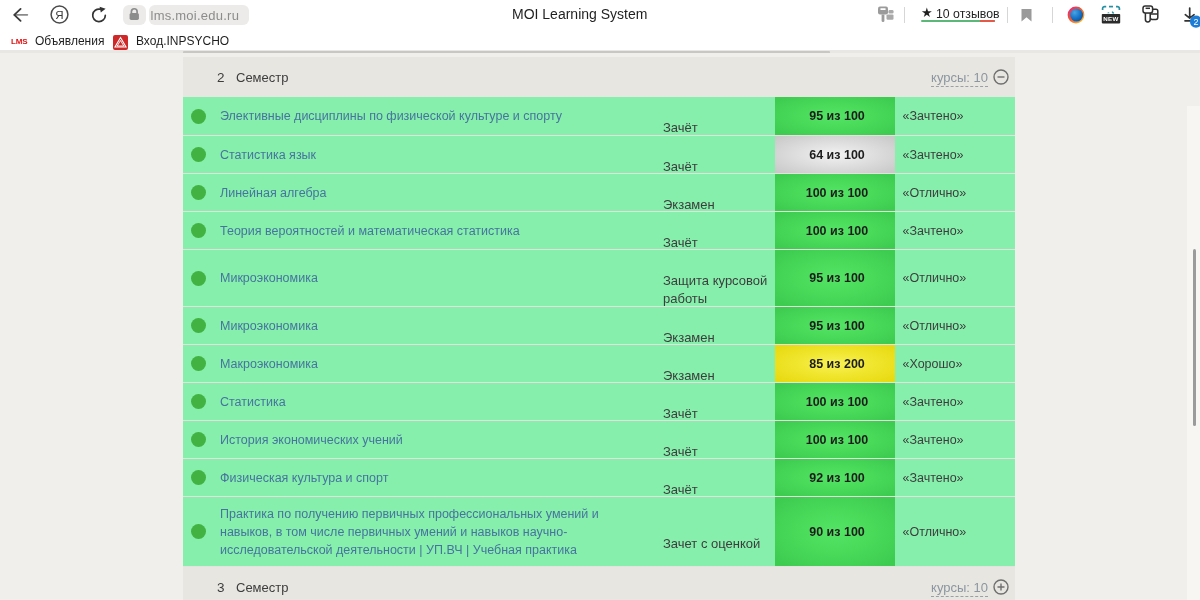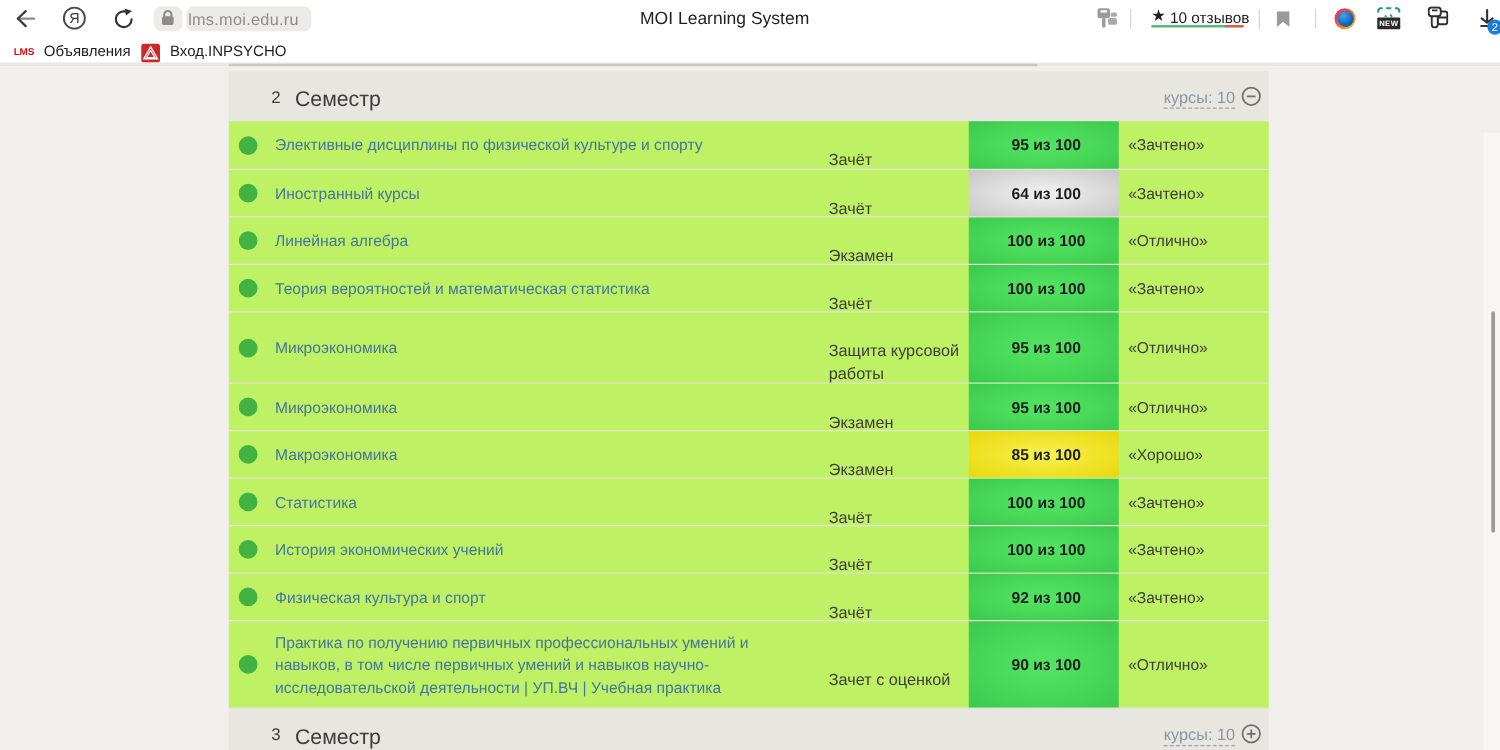--- a/index.html
+++ b/index.html
@@ -23,26 +23,26 @@
   
   #bm-lms { position:absolute; left:11px; top:37px; font-size:8px; font-weight:bold; color:#e01313; letter-spacing:-0.2px; }
   .bmtext { position:absolute; top:34px; font-size:12px; color:#1e1e1e; }
   #bm-fav { position:absolute; left:113px; top:35px; width:15px; height:15px; background:#ce2828; border-radius:2px; }
 
   
   #page { position:absolute; left:0; top:53px; width:1200px; height:547px; background:#f1efeb; }
   #table { position:absolute; left:183px; top:4px; width:832px; }
   .shead { position:relative; width:832px; height:40px; background:#e8e6e1; }
   .shead .num { position:absolute; left:34px; top:13px; font-size:13.5px; color:#3d3d3d; }
-  .shead .word { position:absolute; left:53px; top:13px; font-size:17px; color:#3d3d3d; }
+  .shead .word { position:absolute; left:53px; top:13px; font-size:13px; color:#3d3d3d; }
   .shead .kursy { position:absolute; right:27px; top:13px; font-size:13px; color:#8b96a0;
       border-bottom:1px dashed #9aa0a6; padding-bottom:1px; }
   .shead svg.circ { position:absolute; right:6px; top:12px; }
 
-  .row { position:relative; width:832px; background:#bef264; border-bottom:1px solid #e4e2de; }
+  .row { position:relative; width:832px; background:#86efac; border-bottom:1px solid #e4e2de; }
   .dot { position:absolute; left:8px; top:50%; margin-top:-7.5px; width:15px; height:15px;
       border-radius:50%; background:#42b342; }
   .ttl { position:absolute; left:37px; top:50%; transform:translateY(-50%); width:440px;
       font-size:12.5px; line-height:18px; color:#46749f; }
   .exm { position:absolute; left:480px; top:50%; transform:translateY(-50%); width:110px;
       font-size:13px; line-height:18px; color:#3d3d3d;margin-top:12px; }
   .scr { position:absolute; left:592px; top:0; bottom:0; width:120px;
       display:flex; align-items:center; justify-content:center; text-indent:4px;
       font-size:12.5px; font-weight:bold; color:#1d1d1d;text-align:right; }
   .scr.g { background:radial-gradient(ellipse at center, #54e465 0%, #49da5a 45%, #3ecc50 90%); }
@@ -177,21 +177,21 @@
 
     <div class="row" style="height:39px">
       <div class="dot"></div>
       <div class="ttl">Элективные дисциплины по физической культуре и спорту</div>
       <div class="exm">Зачёт</div>
       <div class="scr g">95 из 100</div>
       <div class="rat">«Зачтено»</div>
     </div>
     <div class="row" style="height:38px">
       <div class="dot"></div>
-      <div class="ttl">Иностранный курсы</div>
+      <div class="ttl">Статистика язык</div>
       <div class="exm">Зачёт</div>
       <div class="scr s">64 из 100</div>
       <div class="rat">«Зачтено»</div>
     </div>
     <div class="row" style="height:38px">
       <div class="dot"></div>
       <div class="ttl">Линейная алгебра</div>
       <div class="exm">Экзамен</div>
       <div class="scr g">100 из 100</div>
       <div class="rat">«Отлично»</div>
@@ -214,21 +214,21 @@
       <div class="dot"></div>
       <div class="ttl">Микроэкономика</div>
       <div class="exm">Экзамен</div>
       <div class="scr g">95 из 100</div>
       <div class="rat">«Отлично»</div>
     </div>
     <div class="row" style="height:38px">
       <div class="dot"></div>
       <div class="ttl">Макроэкономика</div>
       <div class="exm">Экзамен</div>
-      <div class="scr y">85 из 100</div>
+      <div class="scr y">85 из 200</div>
       <div class="rat">«Хорошо»</div>
     </div>
     <div class="row" style="height:38px">
       <div class="dot"></div>
       <div class="ttl">Статистика</div>
       <div class="exm">Зачёт</div>
       <div class="scr g">100 из 100</div>
       <div class="rat">«Зачтено»</div>
     </div>
     <div class="row" style="height:38px">

